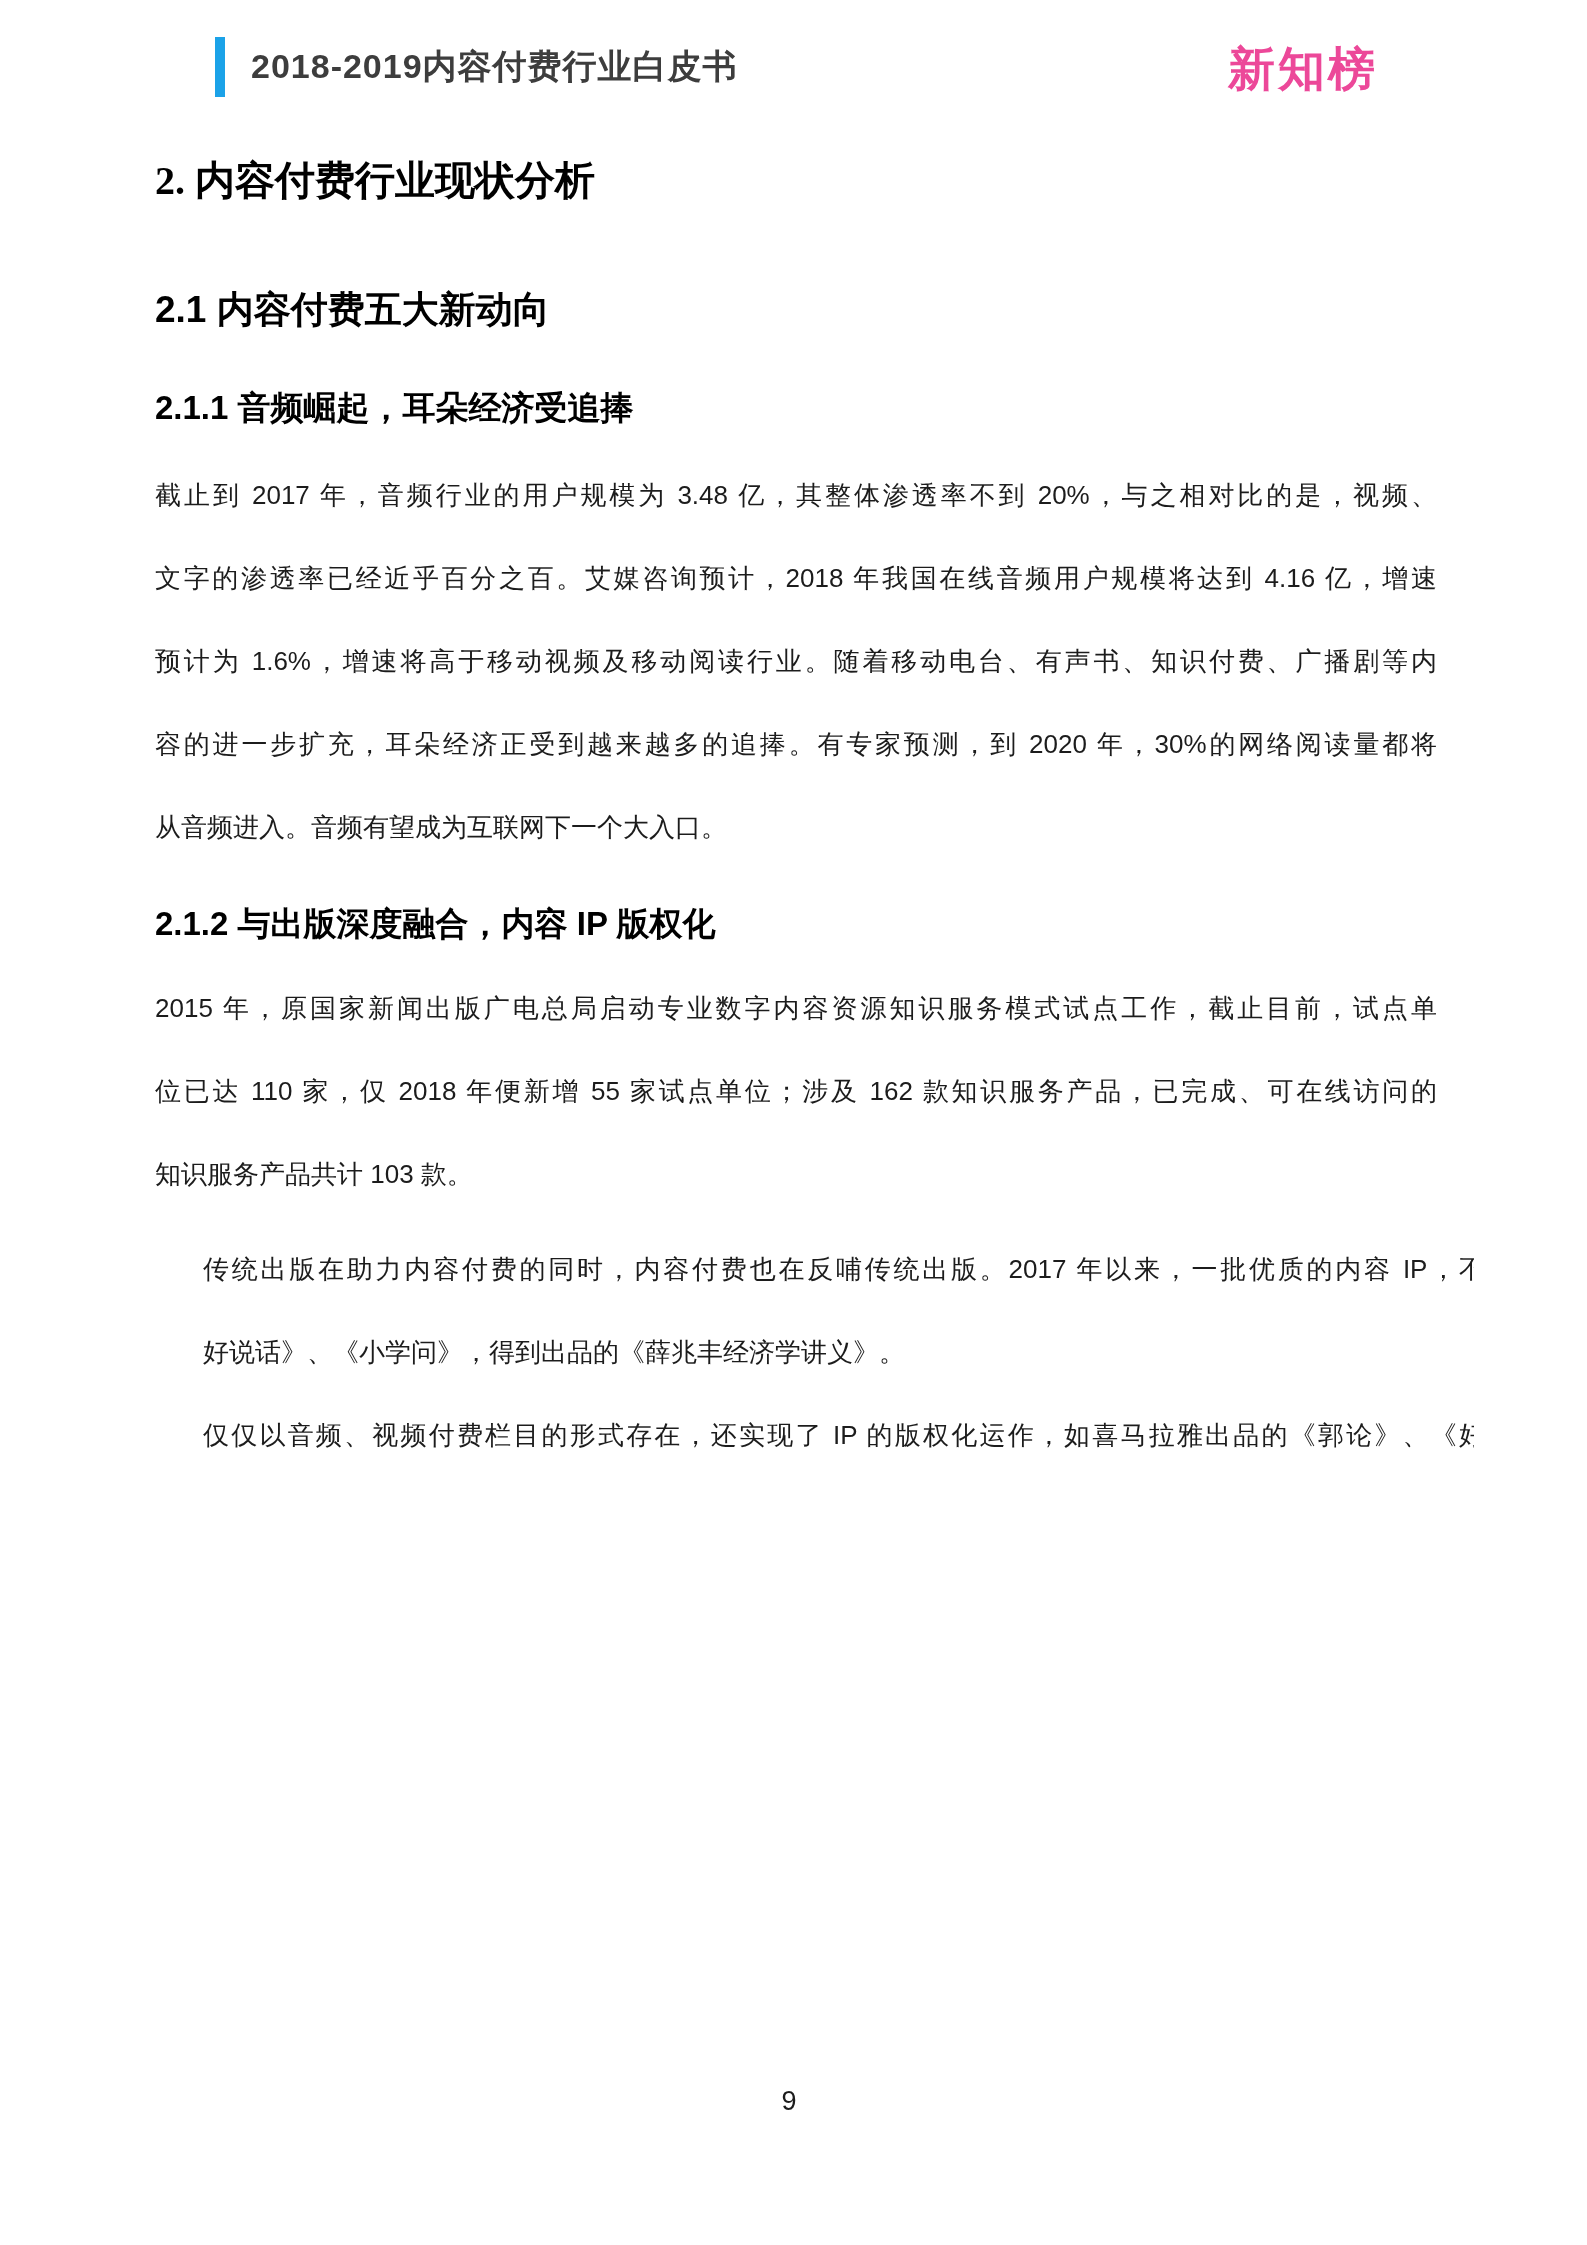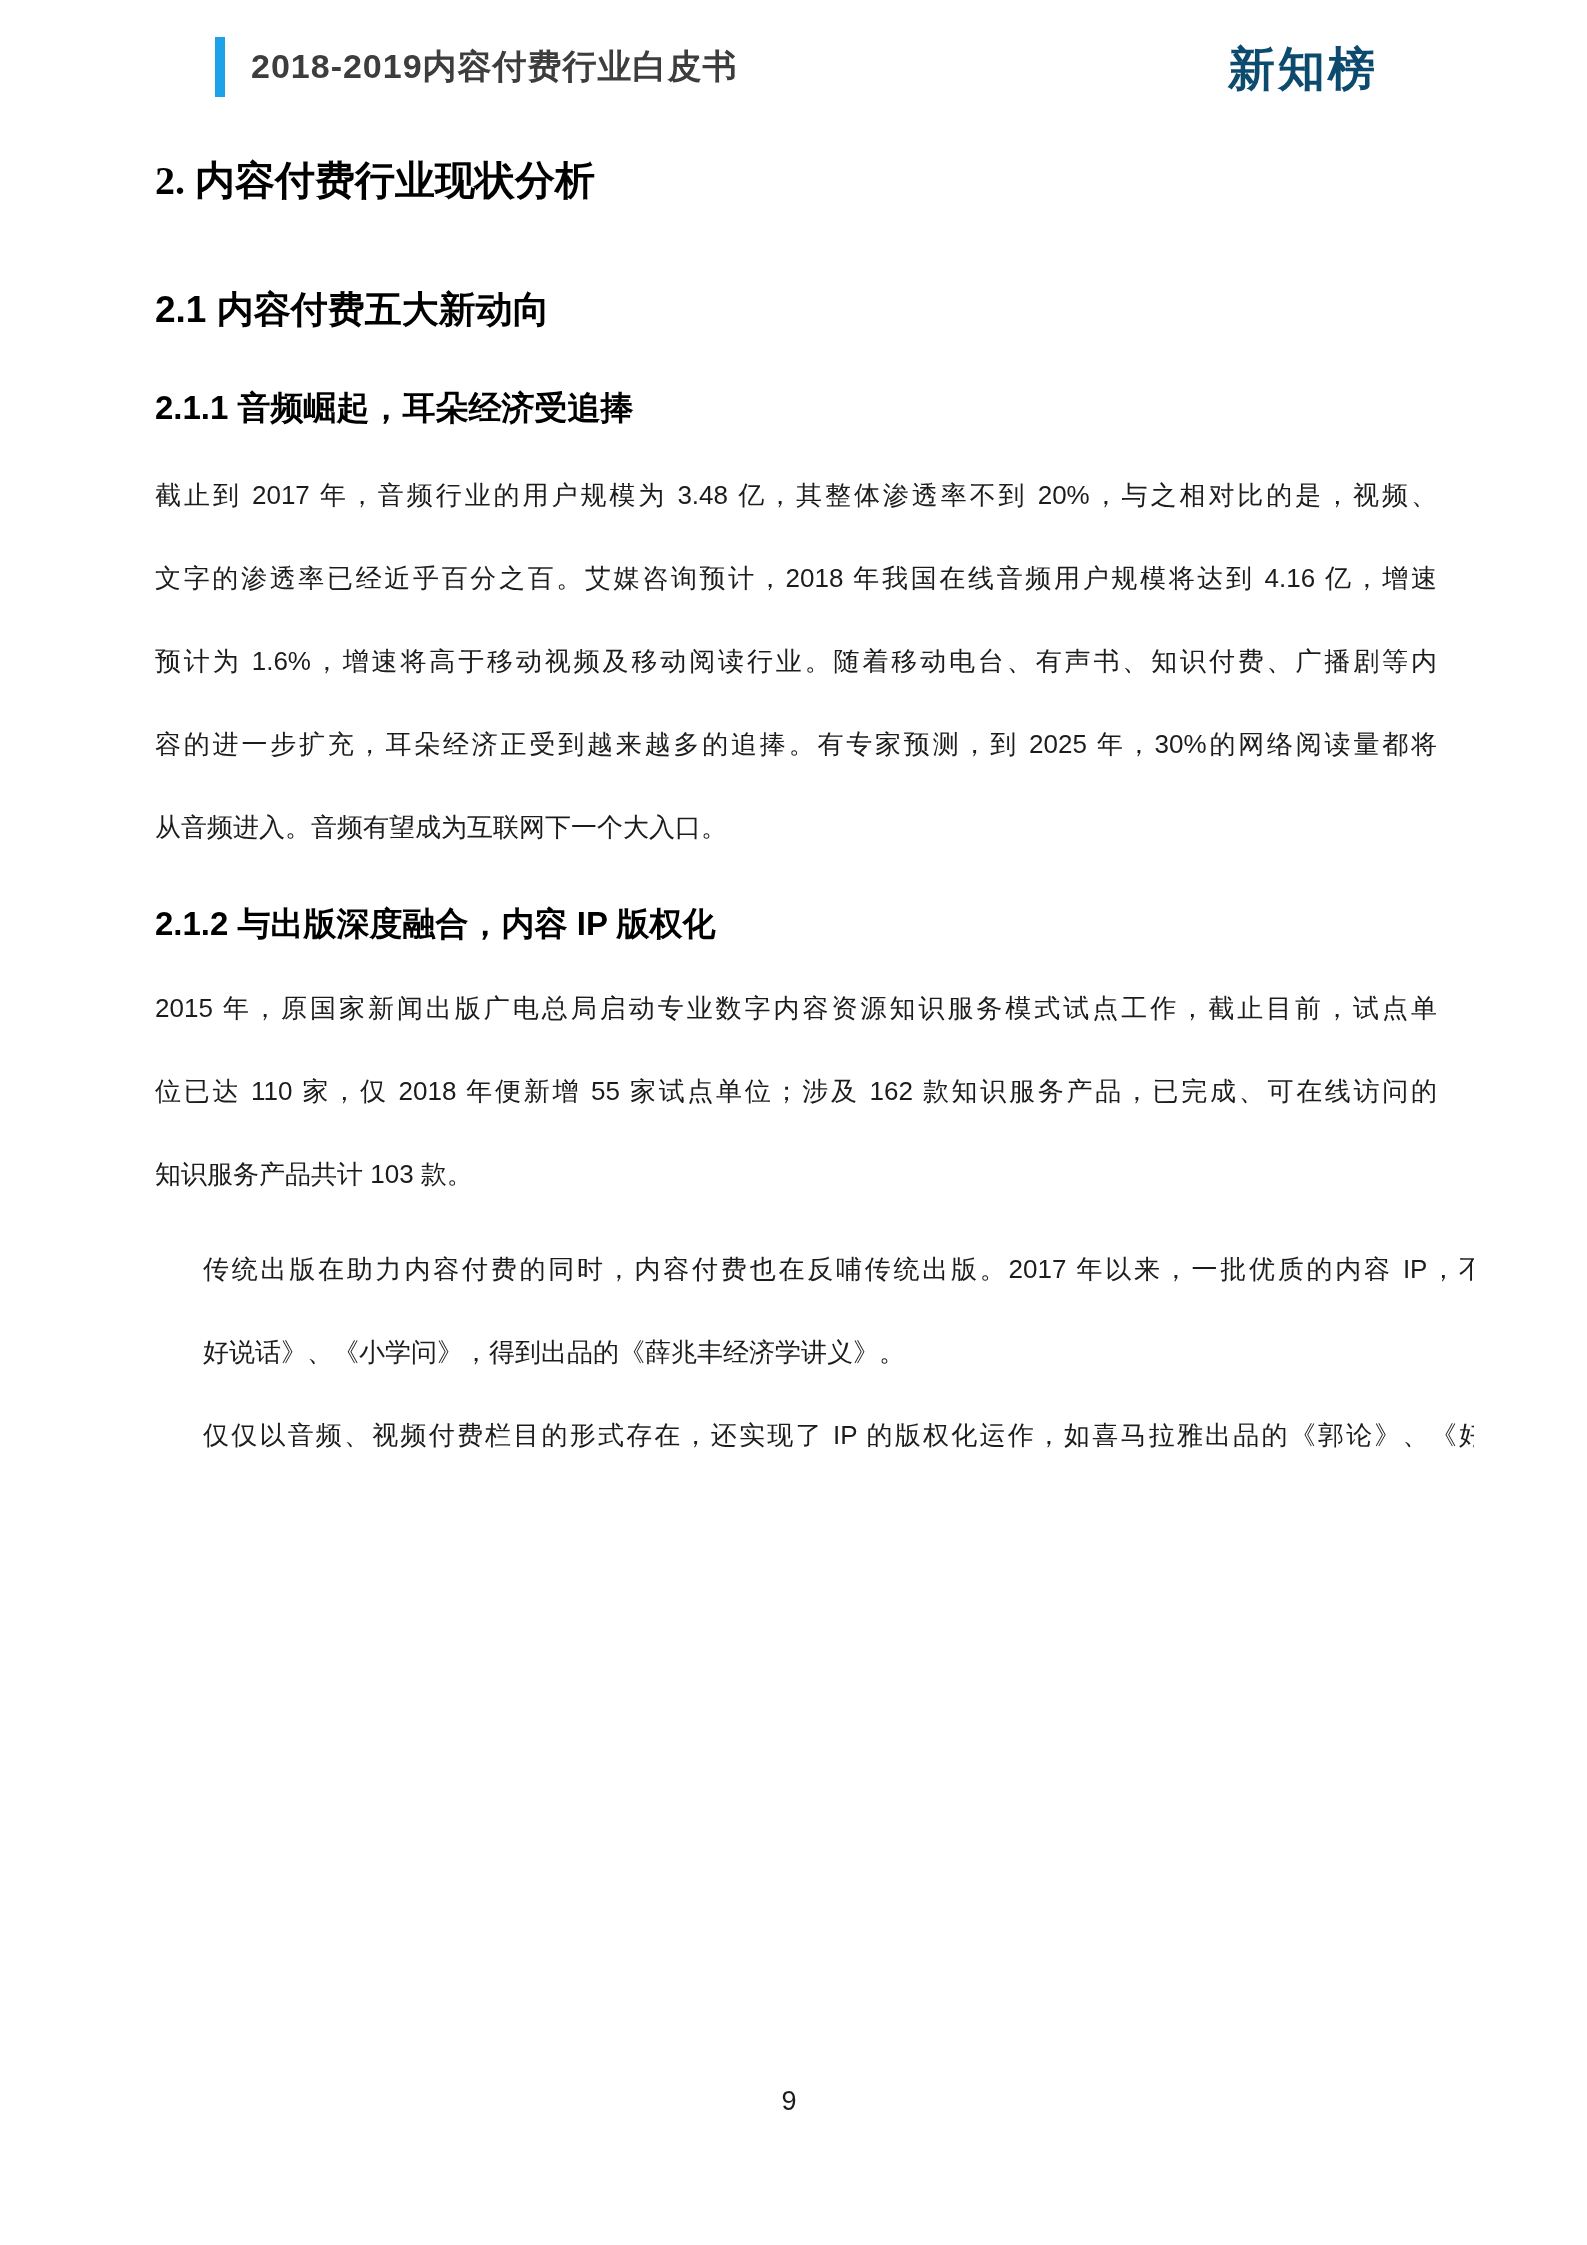--- a/index.html
+++ b/index.html
@@ -38,21 +38,21 @@
     color: #3d3d3d;
     letter-spacing: 1px;
     white-space: nowrap;
   }
   .brand-logo {
     position: absolute;
     left: 1228px;
     top: 38px;
     font-size: 47px;
     font-weight: 800;
-    color: #0c4a6e;
+    color: #ec4899;
     letter-spacing: 3px;
     white-space: nowrap;
   }
 
   
   .h1 {
     position: absolute;
     left: 155px;
     top: 153px;
     font-size: 40px;
@@ -131,21 +131,21 @@
   <div class="h1">2. 内容付费行业现状分析</div>
 
   <div class="h2">2.1 内容付费五大新动向</div>
 
   <div class="h3 h3-a">2.1.1 音频崛起，耳朵经济受追捧</div>
 
   <div class="para para-1">
     <div class="line">截止到 2017 年，音频行业的用户规模为 3.48 亿，其整体渗透率不到 20%，与之相对比的是，视频、</div>
     <div class="line">文字的渗透率已经近乎百分之百。艾媒咨询预计，2018 年我国在线音频用户规模将达到 4.16 亿，增速</div>
     <div class="line">预计为 1.6%，增速将高于移动视频及移动阅读行业。随着移动电台、有声书、知识付费、广播剧等内</div>
-    <div class="line">容的进一步扩充，耳朵经济正受到越来越多的追捧。有专家预测，到 2025 年，30%的网络阅读量都将</div>
+    <div class="line">容的进一步扩充，耳朵经济正受到越来越多的追捧。有专家预测，到 2020 年，30%的网络阅读量都将</div>
     <div class="line last">从音频进入。音频有望成为互联网下一个大入口。</div>
   </div>
 
   <div class="h3 h3-b">2.1.2 与出版深度融合，内容 IP 版权化</div>
 
   <div class="para para-2">
     <div class="line">2015 年，原国家新闻出版广电总局启动专业数字内容资源知识服务模式试点工作，截止目前，试点单</div>
     <div class="line">位已达 110 家，仅 2018 年便新增 55 家试点单位；涉及 162 款知识服务产品，已完成、可在线访问的</div>
     <div class="line last">知识服务产品共计 103 款。</div>
   </div>

